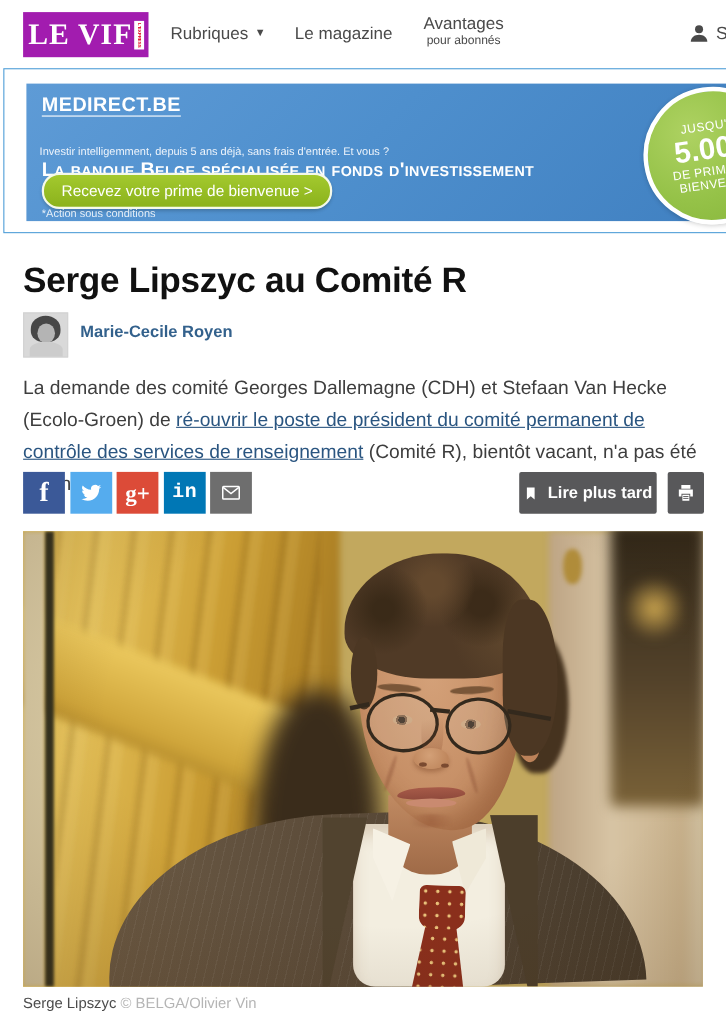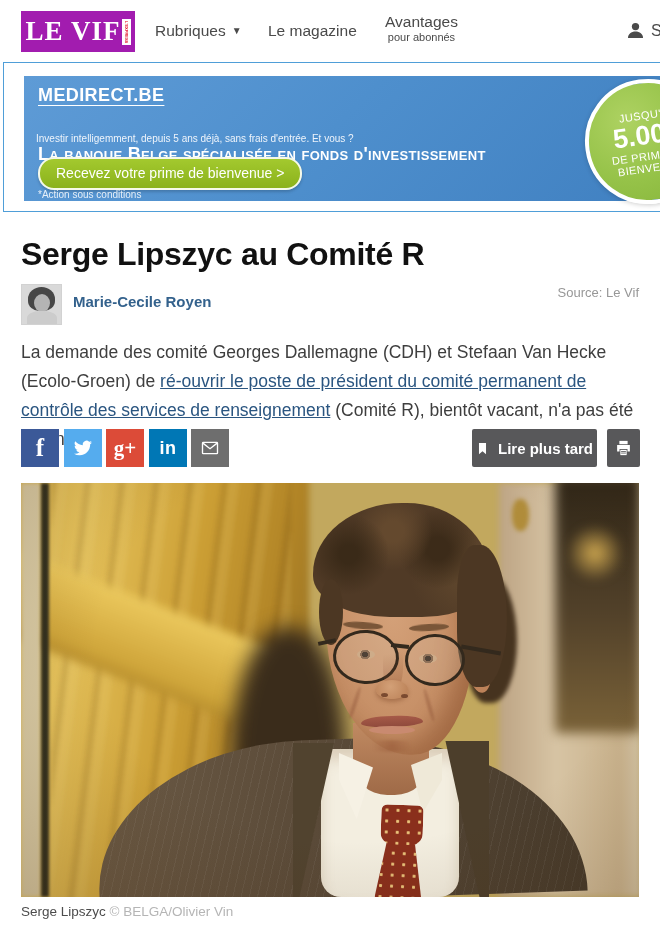--- a/index.html
+++ b/index.html
@@ -68,21 +68,21 @@
              border-radius:45% 45% 0 0; }
   .author-name { position:absolute; left:52px; top:9px; font-size:15px; font-weight:bold; color:#33618c; cursor:pointer; }
   .meta { position:absolute; right:0; top:0; text-align:right; font-size:13px; color:#979797; line-height:18px; }
 
   .intro { position:absolute; left:21px; top:338px; width:618px; font-size:17.5px; line-height:29px; color:#3e3e3e; }
   .intro a { color:#2a5580; text-decoration:underline; cursor:pointer; }
 
   
   .social { position:absolute; left:21px; top:429px; height:38px; }
   .s-btn { position:absolute; top:0; width:38px; height:38px; display:flex; align-items:center;
-           justify-content:center; cursor:pointer; color:#fff; }
+           justify-content:center; cursor:pointer; color:#fff;font-family:Liberation Mono, monospace; }
   .s-fb  { left:0;    font-family:"Liberation Serif", serif; font-weight:bold; font-size:25px; }
   .s-tw  { left:43px; }
   .s-gp  { left:85px; font-family:"Liberation Serif", serif; font-weight:bold; font-size:21px; }
   .s-li  { left:128px; font-weight:bold; font-size:18px; letter-spacing:.5px; }
   .s-ml  { left:170px; }
   .s-tw svg { width:22px; height:18px; }
   .s-ml svg { width:22px; height:18px; }
   .read-later { position:absolute; left:472px; top:429px; width:125px; height:38px; background:#58585a;
                 border:none; border-radius:2px; color:#fff; font-size:15px; font-weight:bold;
                 font-family:"Liberation Sans", sans-serif; display:flex; align-items:center; gap:9px;
@@ -246,21 +246,20 @@
 <h1 class="article-title">Serge Lipszyc au Comité R</h1>
 
 <div class="author-row">
   <div class="avatar">
     <div class="av-hair"></div>
     <div class="av-face"></div>
     <div class="av-body"></div>
   </div>
   <span class="author-name">Marie-Cecile Royen</span>
   <div class="meta">
-    <div>Source: Le Vif</div>
   </div>
 </div>
 
 <p class="intro"><span>La demande des comité Georges Dallemagne (CDH) et Stefaan Van Hecke (Ecolo-Groen) de </span><a>ré-ouvrir le poste de président du comité permanent de contrôle des services de renseignement</a><span> (Comité R), bientôt vacant, n'a pas été entendue.</span></p>
 
 <div class="social">
   <div class="s-btn s-fb" style="background:#3b5998">
     <span>f</span>
   </div>
   <div class="s-btn s-tw" style="background:#55acee">

